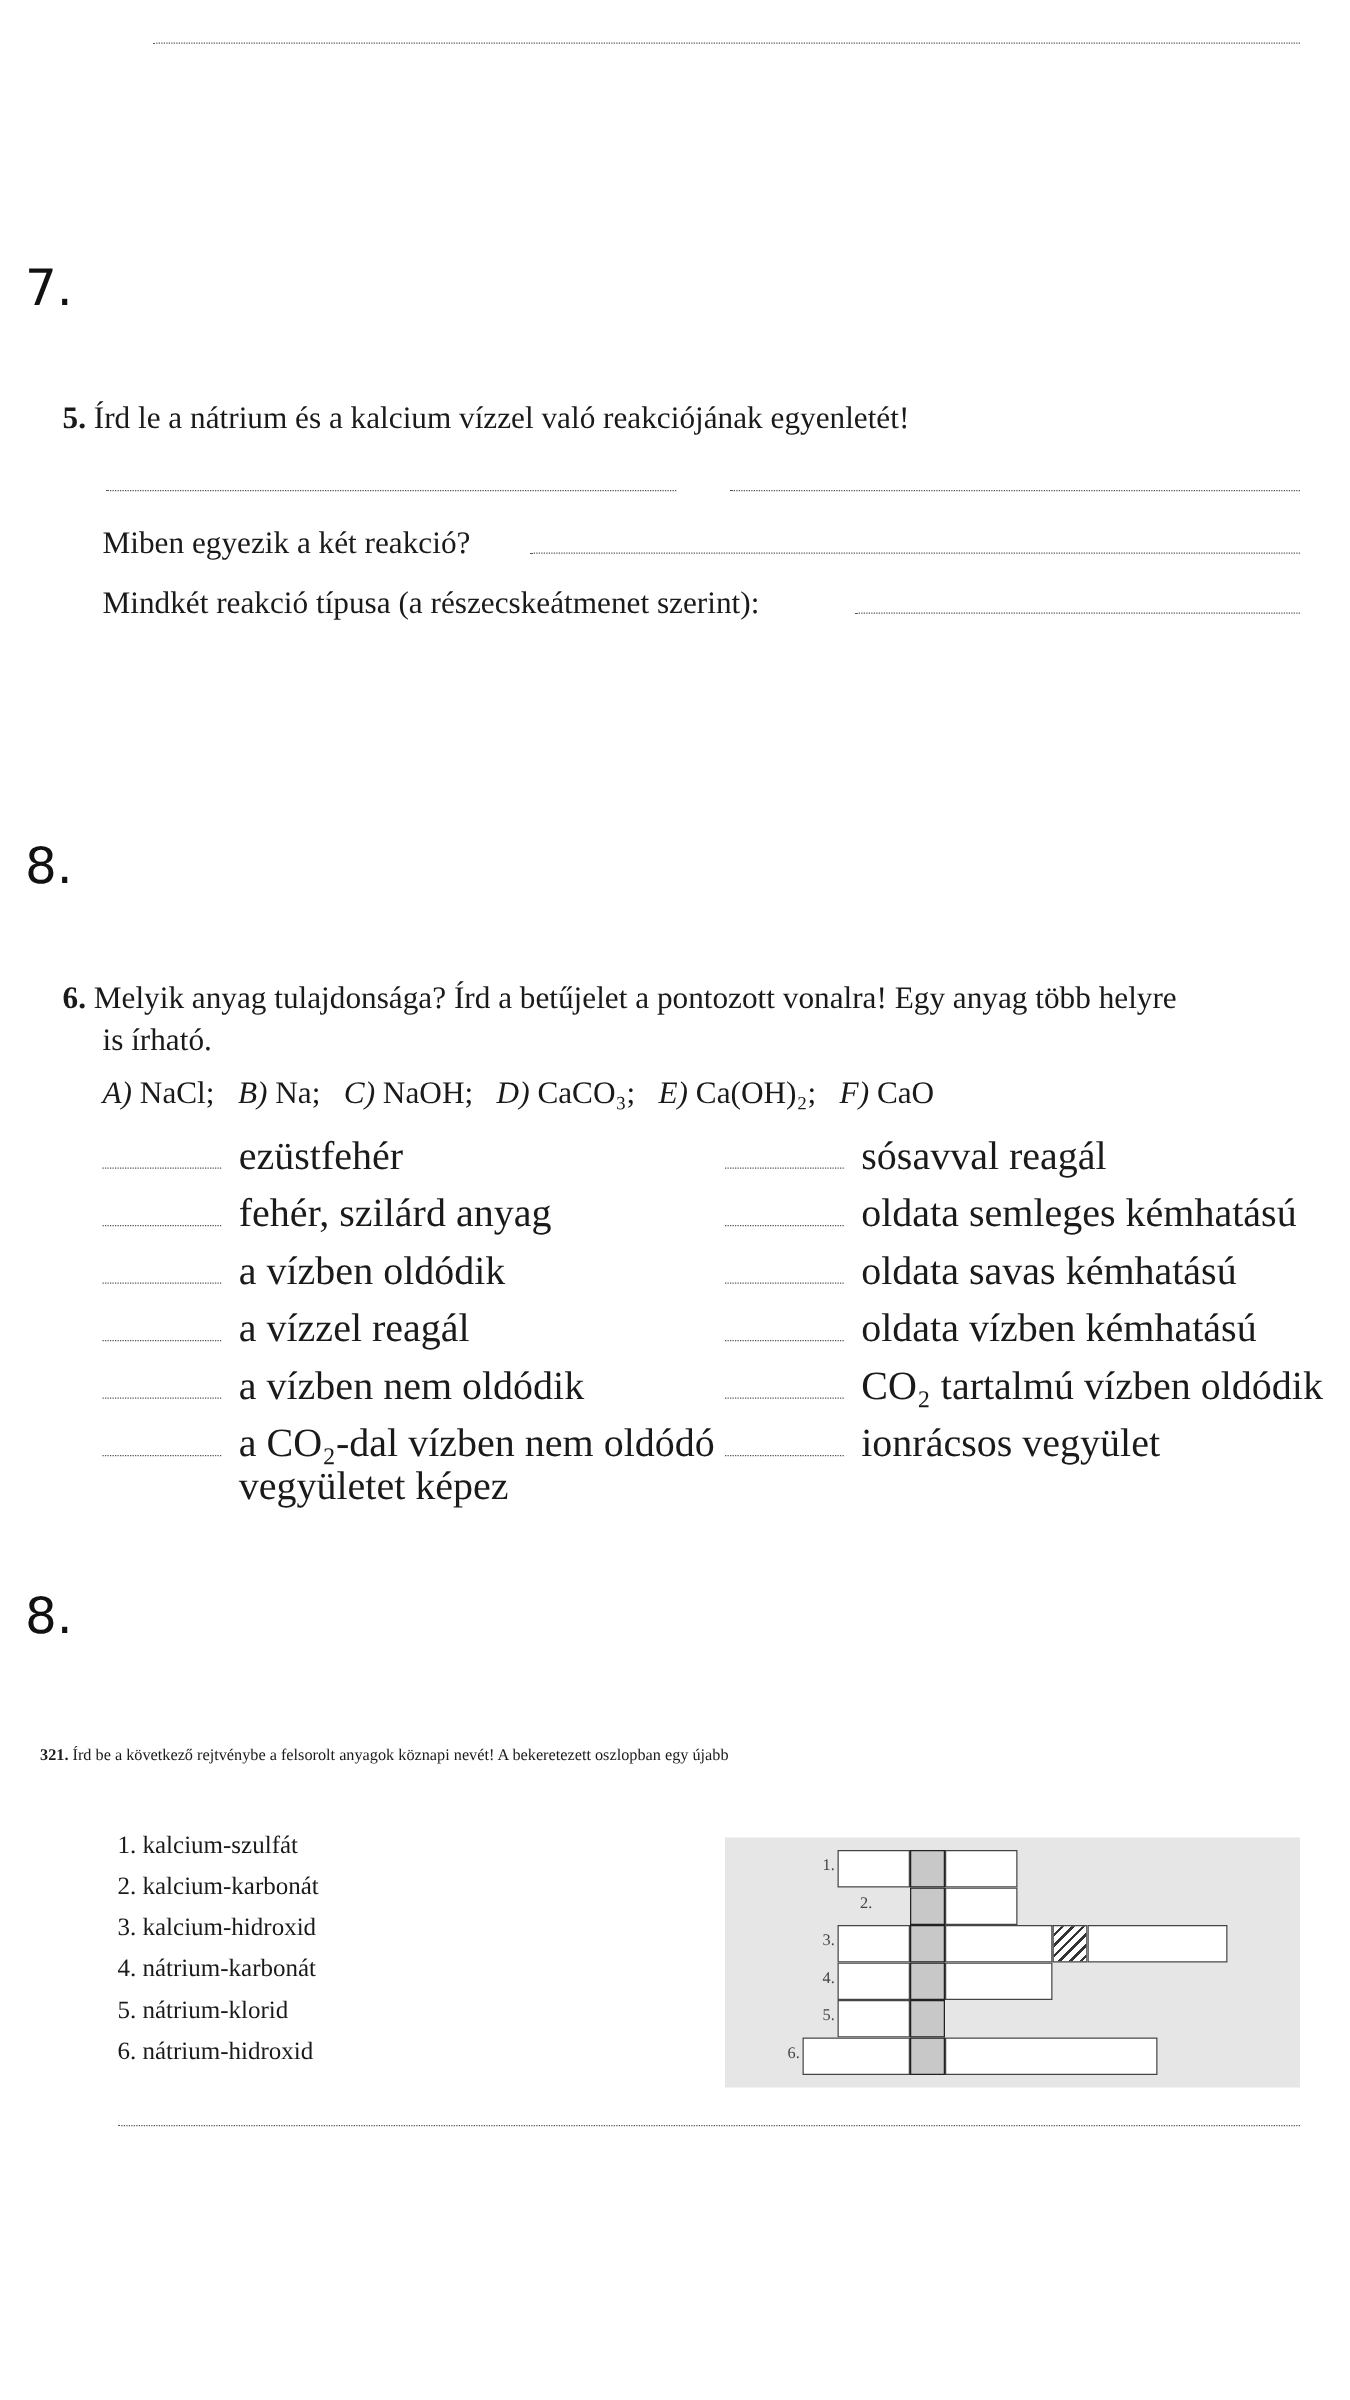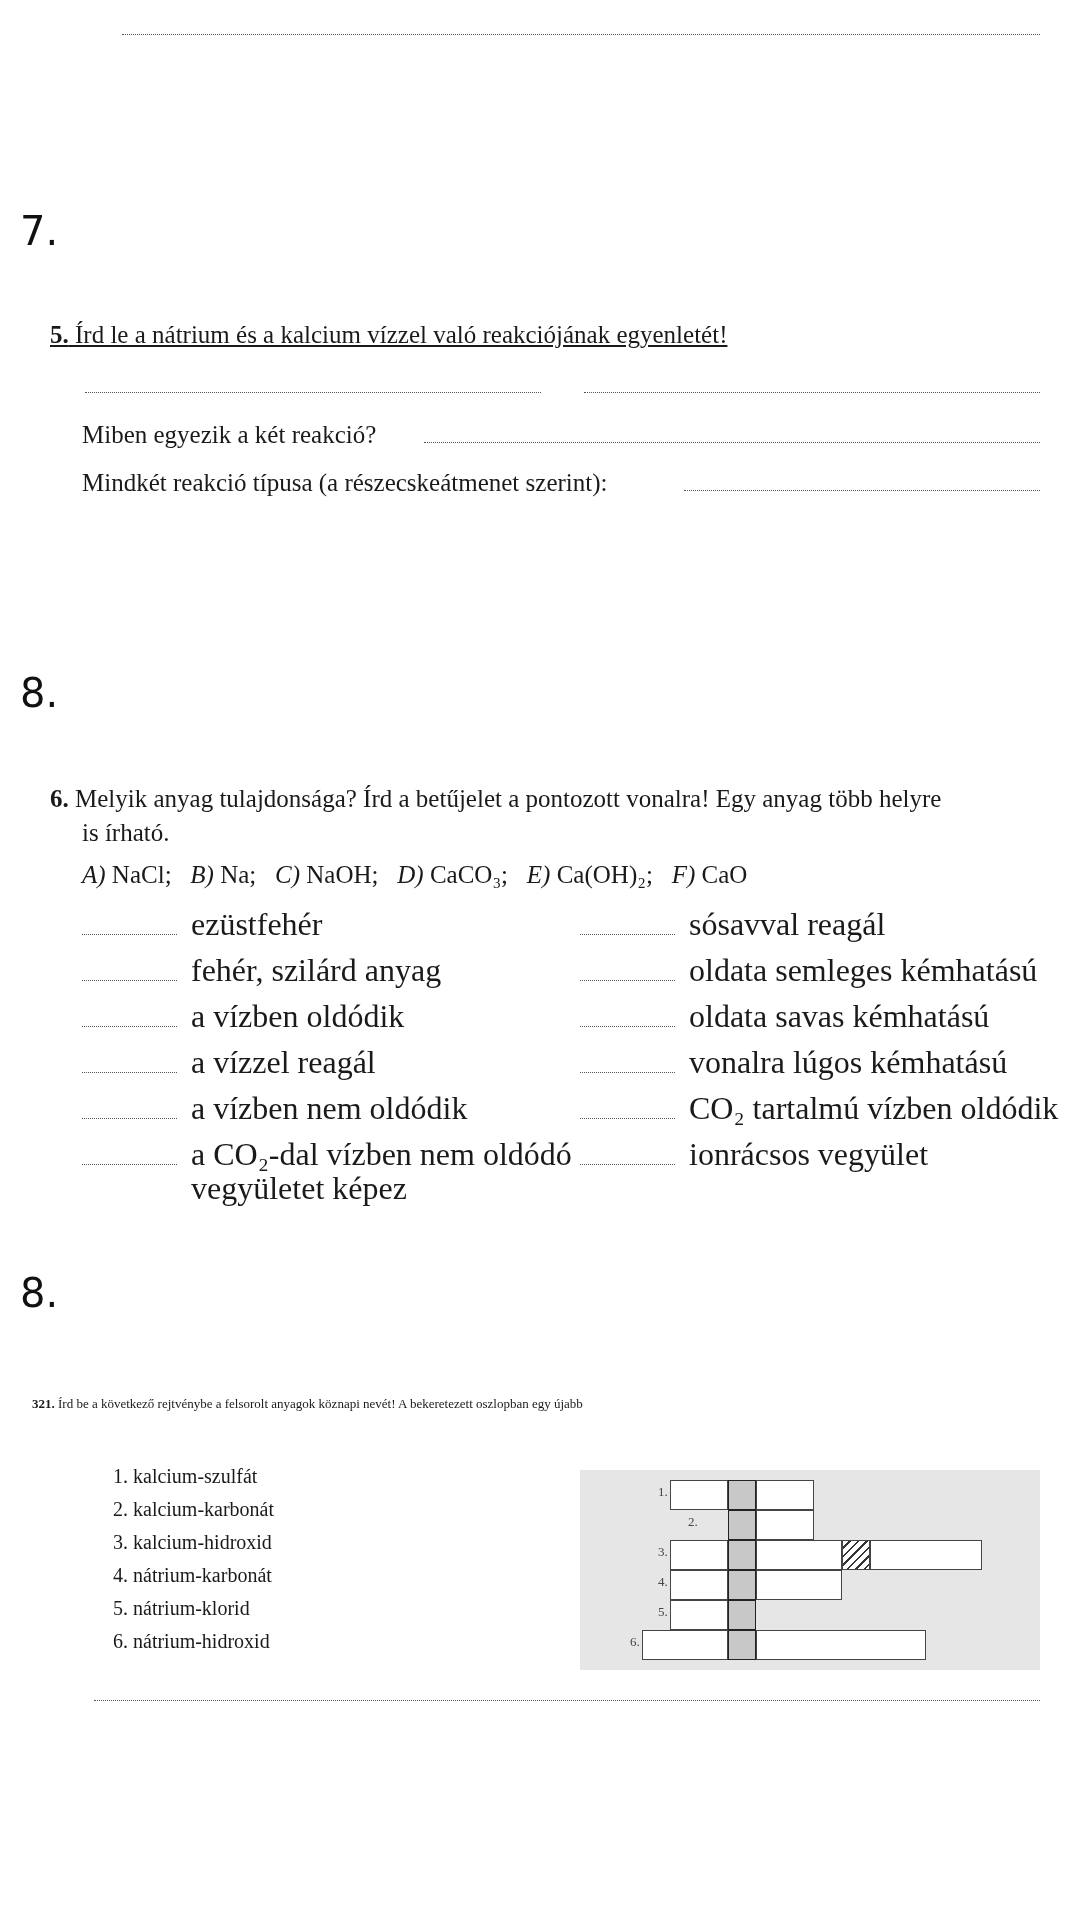--- a/index.html
+++ b/index.html
@@ -19,21 +19,21 @@
   .cell.hatch { background:repeating-linear-gradient(135deg,#fff 0 4px,#333 4px 6px); }
   .gnum { position:absolute; font-size:13px; color:#444; }
 </style>
 </head>
 <body>
 
 <div class="dots" style="left:122px;top:34px;width:918px;"></div>
 
 <div class="sec-num" style="top:208px;">7.</div>
 
-<div class="abs q" style="left:50px;top:318px;text-decoration:underline;">
+<div class="abs q" style="left:50px;top:318px;">
   <span class="qnum">5.</span>
   <span>Írd le a nátrium és a kalcium vízzel való reakciójának egyenletét!</span>
 </div>
 <div class="dots" style="left:85px;top:392px;width:456px;"></div>
 <div class="dots" style="left:584px;top:392px;width:456px;"></div>
 <div class="abs q" style="left:82px;top:418px;">Miben egyezik a két reakció?</div>
 <div class="dots" style="left:424px;top:442px;width:616px;"></div>
 <div class="abs q" style="left:82px;top:466px;">Mindkét reakció típusa (a részecskeátmenet szerint):</div>
 <div class="dots" style="left:684px;top:490px;width:356px;"></div>
 
@@ -57,31 +57,31 @@
 <div class="row" style="left:82px;top:952px;"><span class="blank"></span><span>fehér, szilárd anyag</span></div>
 <div class="row" style="left:82px;top:998px;"><span class="blank"></span><span>a vízben oldódik</span></div>
 <div class="row" style="left:82px;top:1044px;"><span class="blank"></span><span>a vízzel reagál</span></div>
 <div class="row" style="left:82px;top:1090px;"><span class="blank"></span><span>a vízben nem oldódik</span></div>
 <div class="row" style="left:82px;top:1136px;"><span class="blank"></span><span>a CO₂-dal vízben nem oldódó</span></div>
 <div class="row" style="left:191px;top:1170px;">vegyületet képez</div>
 
 <div class="row" style="left:580px;top:906px;"><span class="blank"></span><span>sósavval reagál</span></div>
 <div class="row" style="left:580px;top:952px;"><span class="blank"></span><span>oldata semleges kémhatású</span></div>
 <div class="row" style="left:580px;top:998px;"><span class="blank"></span><span>oldata savas kémhatású</span></div>
-<div class="row" style="left:580px;top:1044px;"><span class="blank"></span><span>vonalra lúgos kémhatású</span></div>
+<div class="row" style="left:580px;top:1044px;"><span class="blank"></span><span>oldata vízben kémhatású</span></div>
 <div class="row" style="left:580px;top:1090px;"><span class="blank"></span><span>CO₂ tartalmú vízben oldódik</span></div>
 <div class="row" style="left:580px;top:1136px;"><span class="blank"></span><span>ionrácsos vegyület</span></div>
 
 <div class="sec-num" style="top:1270px;">8.</div>
 
 <div class="abs" style="left:32px;top:1390px;width:1000px;font-size:13px;line-height:27px;">
   <span class="qnum">321.</span>
   <span>Írd be a következő rejtvénybe a felsorolt anyagok köznapi nevét! A bekeretezett oszlopban egy újabb</span><br>
 </div>
-<div class="abs list321" style="left:94px;top:1460px;margin-left:19px;">
+<div class="abs list321" style="left:94px;top:1460px;">
   <div>1. kalcium-szulfát</div>
   <div>2. kalcium-karbonát</div>
   <div>3. kalcium-hidroxid</div>
   <div>4. nátrium-karbonát</div>
   <div>5. nátrium-klorid</div>
   <div>6. nátrium-hidroxid</div>
 </div>
 
 <div class="grid">
 

